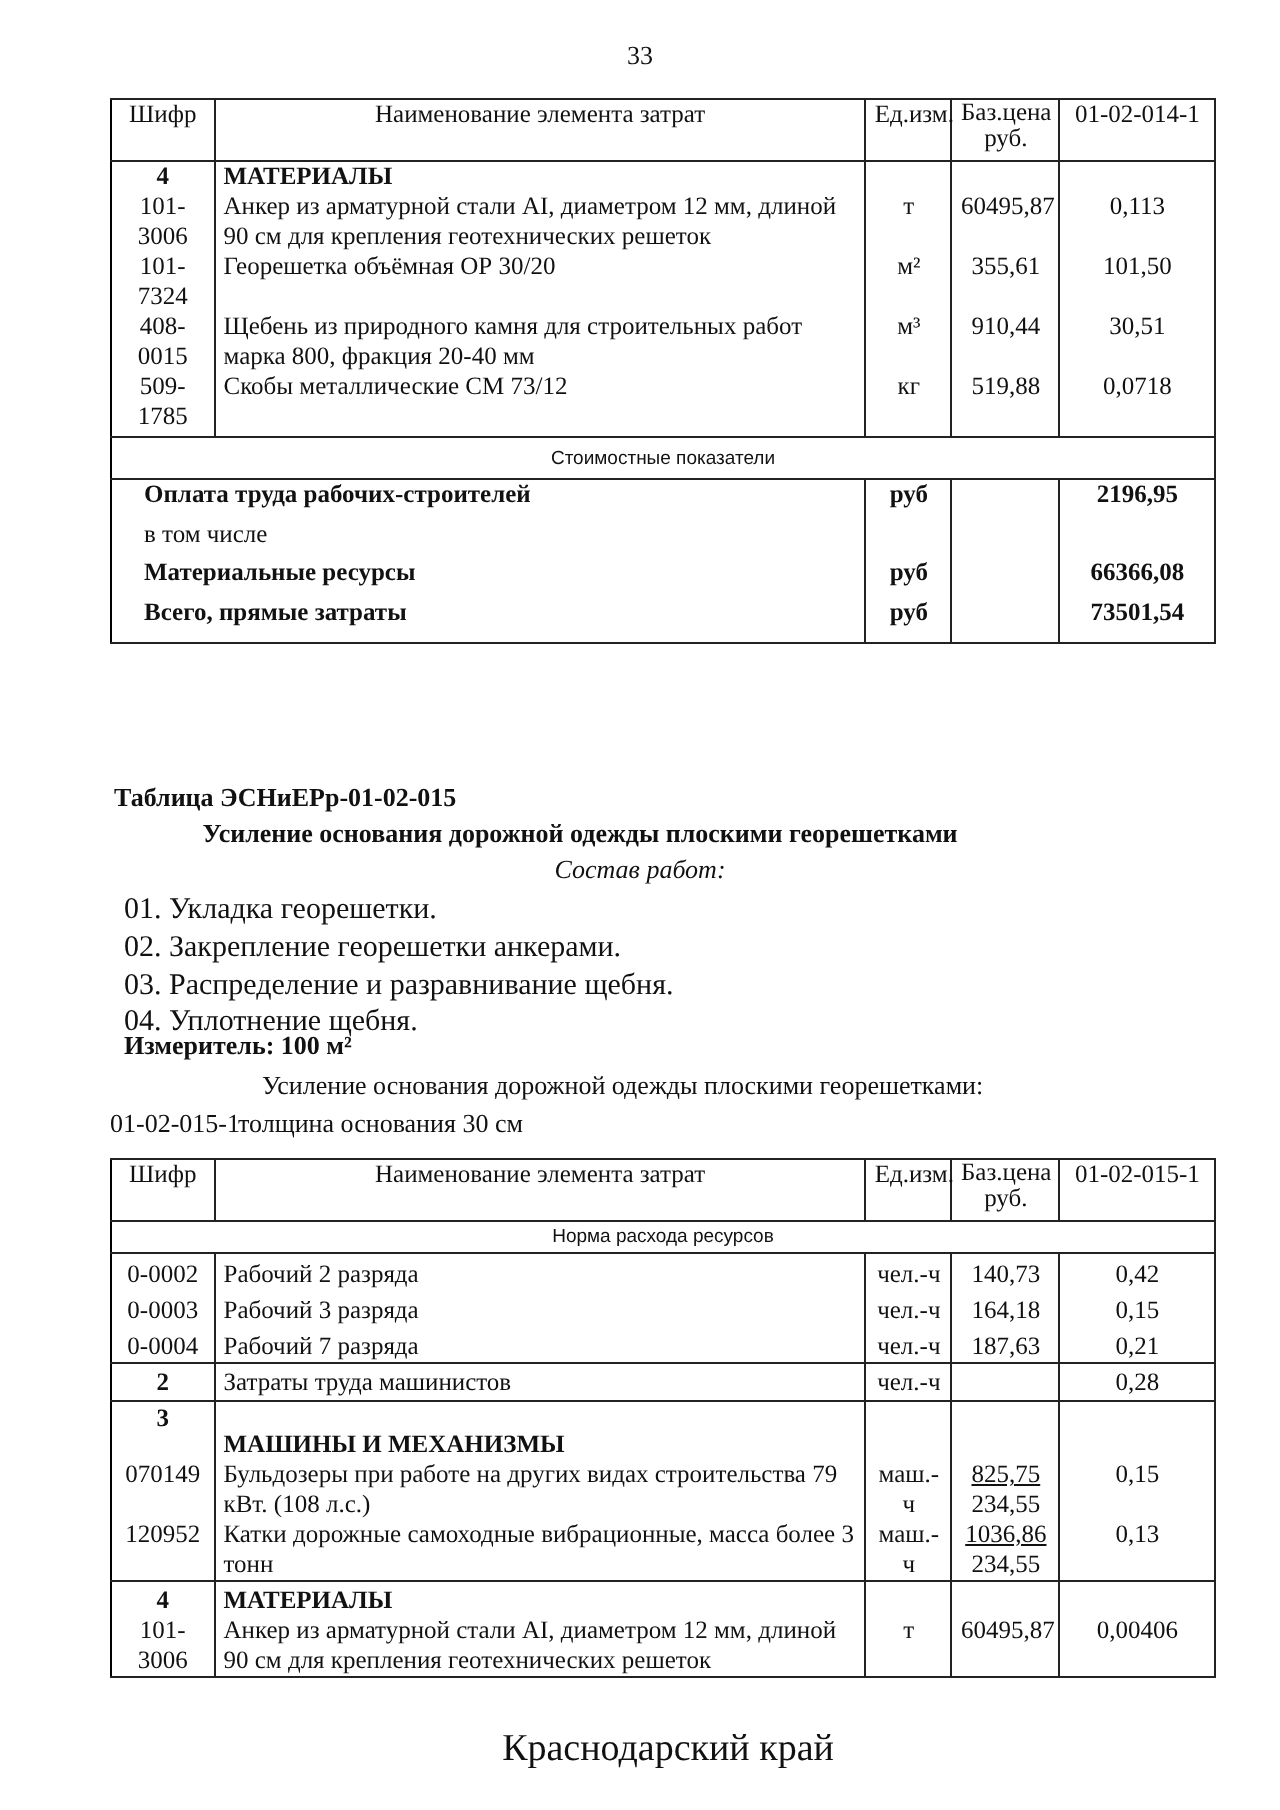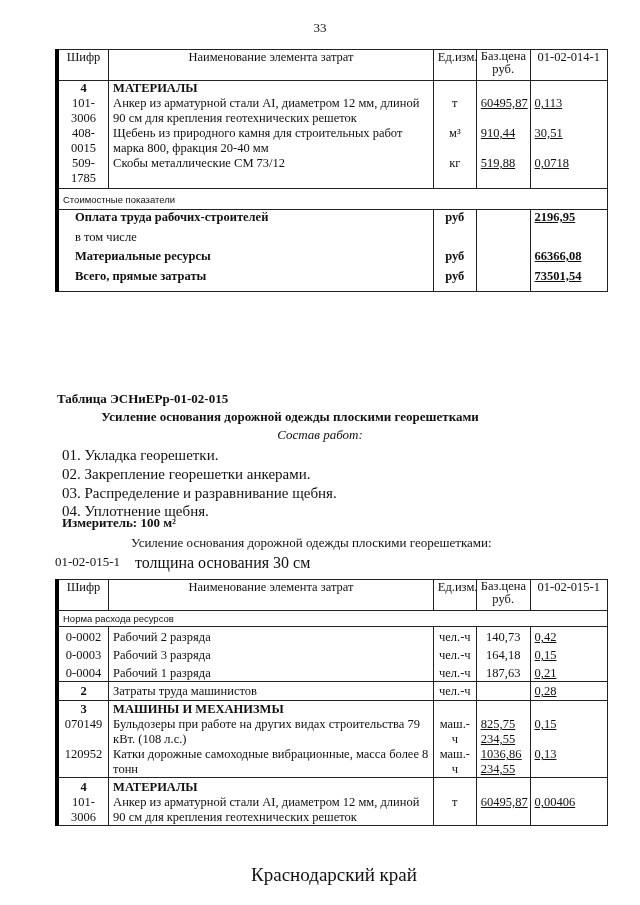--- a/index.html
+++ b/index.html
@@ -14,40 +14,40 @@
 
   table.est {
     position: absolute; left: 55px; width: 553px;
     border-collapse: collapse; table-layout: fixed;
   }
   table.est td, table.est th {
     padding: 0 4px; vertical-align: top; line-height: 15px;
     font-weight: normal; font-size: 12.5px;
   }
   .c1 { width: 48px; } .c2 { width: 302px; } .c3 { width: 40px; } .c4 { width: 50px; } .c5 { width: 72px; }
-  .bl { border-left: 4px solid #000000; }
+  .bl { border-left: 1px solid #000000; }
   .br { border-right: 1px solid #222; }
   .bt { border-top: 1px solid #222; }
   .bb { border-bottom: 1px solid #222; }
   .bold { font-weight: bold !important; }
   .center { text-align: center; }
-  .right { text-align: left; text-decoration: underline; }
+  .right { text-align: center; }
   .hdr td { height: 30px; vertical-align: middle; text-align: center; }
   .hdr .price { line-height: 13px; margin-left: 30px; }
-  .note { font-family: "Liberation Sans", "DejaVu Sans", sans-serif; font-size: 9.5px !important; text-align: left; height: 15px; vertical-align: middle !important; }
+  .note { font-family: "Liberation Sans", "DejaVu Sans", sans-serif; font-size: 9.5px !important; text-align: center; height: 15px; vertical-align: middle !important; }
   .sum td { height: 19.5px; vertical-align: middle; }
   .underline { text-decoration: underline; }
   .title-line { left: 57px; top: 391px; font-weight: bold; font-size: 13px; }
   .subtitle { left: 0; width: 580px; top: 409px; text-align: center; font-weight: bold; font-size: 13px; }
   .composition { left: 0; width: 640px; top: 427px; text-align: center; font-style: italic; font-size: 13px; }
   .work-item { left: 62px; font-size: 15px; }
   .measure { left: 62px; top: 515px; font-weight: bold; font-size: 13px; }
   .variant-head { left: 131px; top: 535px; font-size: 13px; }
   .variant-code { left: 55px; top: 554px; font-size: 13px; }
-  .variant-text { left: 135px; top: 554px; font-size: 16px; }
+  .variant-text { left: 119px; top: 554px; font-size: 13px; }
 </style>
 </head>
 <body>
 
 <div class="abs page-number">33</div>
 
 <table class="est" style="top:49px;">
   <colgroup>
       <col class="c1">
       <col class="c2">
@@ -71,20 +71,27 @@
         <td class="br"></td>
   </tr>
   <tr>
     <td class="bl br center">101-3006</td>
     <td class="br">Анкер из арматурной стали AI, диаметром 12 мм, длиной 90 см для крепления геотехнических решеток</td>
     <td class="br center">т</td>
     <td class="br right">60495,87</td>
     <td class="br right">0,113</td>
   </tr>
   <tr>
+    <td class="bl br center">101-7324</td>
+    <td class="br">Георешетка объёмная ОР 30/20</td>
+    <td class="br center">м²</td>
+    <td class="br right">355,61</td>
+    <td class="br right">101,50</td>
+  </tr>
+  <tr>
     <td class="bl br center">408-0015</td>
     <td class="br">Щебень из природного камня для строительных работ марка 800, фракция 20-40 мм</td>
     <td class="br center">м³</td>
     <td class="br right">910,44</td>
     <td class="br right">30,51</td>
   </tr>
   <tr>
     <td class="bl br bb center" style="padding-bottom:2px">509-1785</td>
     <td class="br bb">Скобы металлические СМ 73/12</td>
     <td class="br bb center">кг</td>
@@ -161,52 +168,52 @@
   </tr>
   <tr>
     <td class="bl br center" style="padding-top:3px">0-0003</td>
     <td class="br" style="padding-top:3px">Рабочий 3 разряда</td>
     <td class="br center" style="padding-top:3px">чел.-ч</td>
     <td class="br center" style="padding-top:3px">164,18</td>
     <td class="br right" style="padding-top:3px">0,15</td>
   </tr>
   <tr>
     <td class="bl br bb center" style="padding-top:3px">0-0004</td>
-    <td class="br bb" style="padding-top:3px">Рабочий 1 разряда</td>
+    <td class="br bb" style="padding-top:3px">Рабочий 7 разряда</td>
     <td class="br bb center" style="padding-top:3px">чел.-ч</td>
     <td class="br bb center" style="padding-top:3px">187,63</td>
     <td class="br bb right" style="padding-top:3px">0,21</td>
   </tr>
   <tr>
     <td class="bl br bb center bold" style="padding-top:2px;padding-bottom:1px">2</td>
     <td class="br bb" style="padding-top:2px">Затраты труда машинистов</td>
     <td class="br bb center" style="padding-top:2px">чел.-ч</td>
     <td class="br bb"></td>
     <td class="br bb right" style="padding-top:2px">0,28</td>
   </tr>
   <tr>
     <td class="bl br center bold" style="padding-top:1px">3</td>
-    <td class="br bold" style="padding-top:1px">МАШИНЫ И МЕХАНИЗМЫ</td>
+    <td class="br bold" style="padding-top:14px">МАШИНЫ И МЕХАНИЗМЫ</td>
     <td class="br"></td>
         <td class="br"></td>
         <td class="br"></td>
   </tr>
   <tr>
     <td class="bl br center">070149</td>
     <td class="br">Бульдозеры при работе на других видах строительства 79 кВт. (108 л.с.)</td>
     <td class="br center">маш.-ч</td>
     <td class="br right">
       <div class="underline">825,75</div>
       <div>234,55</div>
     </td>
     <td class="br right">0,15</td>
   </tr>
   <tr>
     <td class="bl br bb center">120952</td>
-    <td class="br bb">Катки дорожные самоходные вибрационные, масса более 8 тонн</td>
+    <td class="br bb">Катки дорожные самоходные вибрационные, масса более 3 тонн</td>
     <td class="br bb center">маш.-ч</td>
     <td class="br bb right">
       <div class="underline">1036,86</div>
       <div>234,55</div>
     </td>
     <td class="br bb right">0,13</td>
   </tr>
   <tr>
     <td class="bl br center bold" style="padding-top:2px">4</td>
     <td class="br bold" style="padding-top:2px">МАТЕРИАЛЫ</td>

